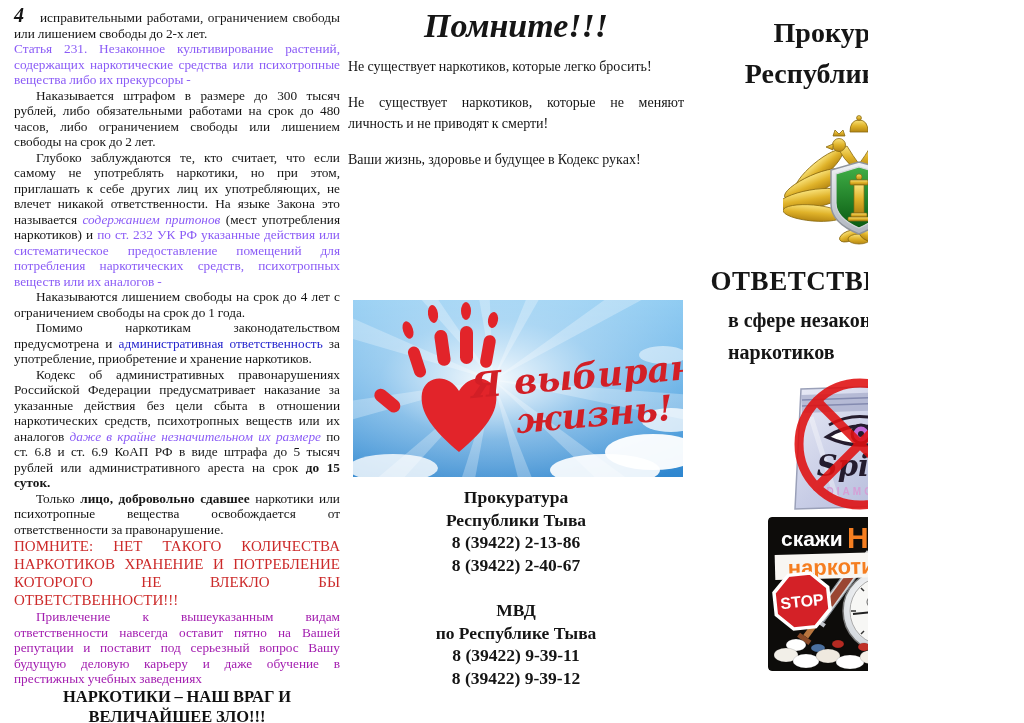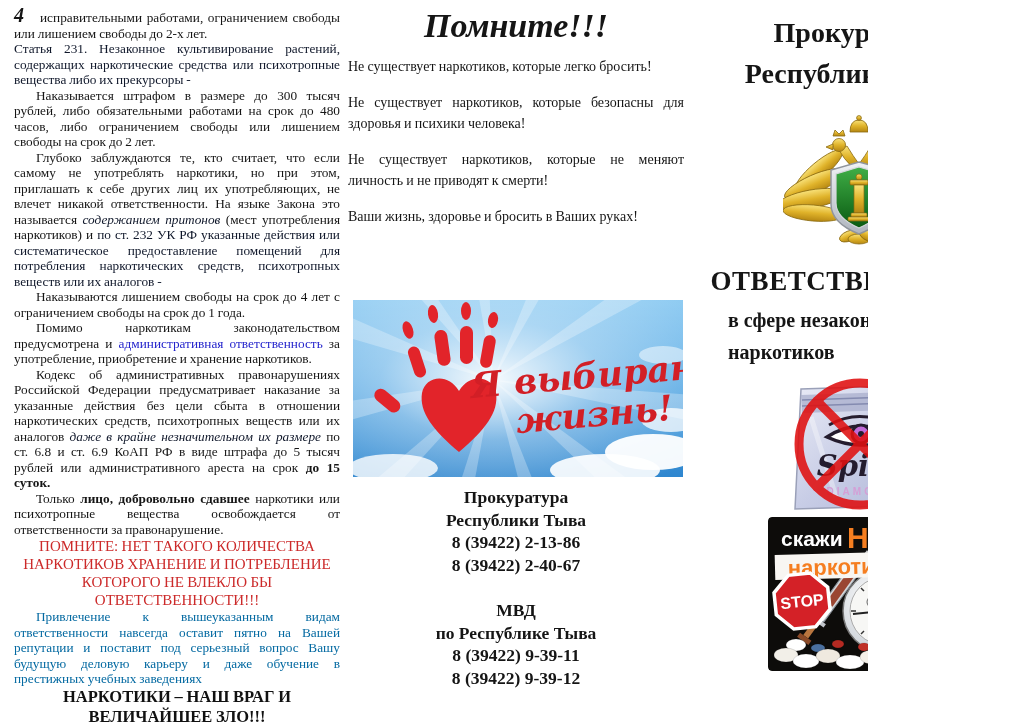--- a/index.html
+++ b/index.html
@@ -4,26 +4,26 @@
 <style>
   html,body{margin:0;padding:0;}
   body{width:1024px;height:723px;background:#ffffff;font-family:"Liberation Serif",serif;color:#151515;}
   .page{position:relative;width:868px;height:723px;overflow:hidden;background:#fff;}
 
   
   .col-left{position:absolute;left:14px;top:8px;width:326px;font-size:13.3px;line-height:15.5px;text-align:justify;word-spacing:-0.4px;}
   .col-left p{margin:0;}
   .ind{text-indent:22px;}
   .pgnum{font-weight:bold;font-style:italic;font-size:20px;margin-right:16px;}
-  .blue{color:#0f172a;}
+  .blue{color:#8b5cf6;}
   .blue-bright{color:#2424CC;font-weight:normal;}
   .it{font-style:italic;}
   .b{font-weight:bold;}
-  .red{color:#0369a1;}
-  .warning{color:#CC2A2A;text-align:center;font-size:15px;line-height:18px;margin:8px 0 6px;}
+  .red{color:#a21caf;}
+  .warning{color:#CC2A2A;font-size:15px;line-height:18px;margin:8px 0 6px;}
   .p-gap{margin-top:6px;}
   .slogan{font-weight:bold;text-align:center;font-size:16.5px;line-height:20px;margin-top:14px;color:#111;}
 
   
   .col-mid{position:absolute;left:348px;top:6px;width:336px;}
   .mid-title{text-align:center;font-weight:bold;font-style:italic;font-size:34px;line-height:40px;margin:0 0 10px 0;}
   .stmt{font-weight:normal;font-size:14px;line-height:21px;text-align:justify;margin:0 0 15px 0;word-spacing:-0.3px;}
   .poster{position:absolute;left:353px;top:300px;width:330px;height:177px;}
   .contacts{position:absolute;left:348px;top:486px;width:336px;text-align:center;font-weight:bold;font-size:17.5px;line-height:22.5px;}
   .contact-block{margin-bottom:23px;}
@@ -51,23 +51,22 @@
     <p class="ind"><span>Кодекс об административных правонарушениях Российской Федерации предусматривает наказание за указанные действия без цели сбыта в отношении наркотических средств, психотропных веществ или их аналогов </span><span class="blue it">даже в крайне незначительном их  размере</span><span> по ст. 6.8  и ст. 6.9 КоАП РФ в виде штрафа до 5 тысяч рублей или административного ареста на срок </span><span class="b">до 15 суток.</span></p>
     <p class="ind"><span>Только </span><span class="b">лицо, добровольно сдавшее</span><span> наркотики или психотропные вещества освобождается от ответственности за правонарушение.</span></p>
     <p class="warning">ПОМНИТЕ: НЕТ ТАКОГО КОЛИЧЕСТВА НАРКОТИКОВ ХРАНЕНИЕ И ПОТРЕБЛЕНИЕ КОТОРОГО НЕ ВЛЕКЛО БЫ ОТВЕТСТВЕННОСТИ!!!</p>
     <p class="ind red">Привлечение к вышеуказанным видам ответственности навсегда оставит пятно на Вашей репутации и поставит под серьезный вопрос Вашу будущую деловую карьеру и даже обучение в престижных учебных заведениях</p>
     <p class="slogan">НАРКОТИКИ – НАШ ВРАГ И ВЕЛИЧАЙШЕЕ ЗЛО!!!</p>
   </div>
 
   <div class="col-mid">
     <p class="mid-title">Помните!!!</p>
     <p class="stmt">Не существует наркотиков, которые легко бросить!</p>
-    <p class="stmt">Не существует наркотиков, которые безопасны для здоровья и психики человека!</p>
     <p class="stmt">Не существует наркотиков, которые не меняют личность и не приводят к смерти!</p>
-    <p class="stmt">Ваши жизнь, здоровье и бросить в Ваших руках!</p>
+    <p class="stmt">Ваши жизнь, здоровье и будущее в Кодекс руках!</p>
   </div>
 
   <svg class="poster" viewBox="0 0 330 177">
     <defs>
       <linearGradient id="sky" x1="0" y1="0" x2="0" y2="1">
         <stop offset="0" stop-color="#8ecbf2"></stop>
         <stop offset="0.5" stop-color="#58a9e4"></stop>
         <stop offset="1" stop-color="#2e86cf"></stop>
       </linearGradient>
       <radialGradient id="burst" cx="0.42" cy="0.45" r="0.75">

